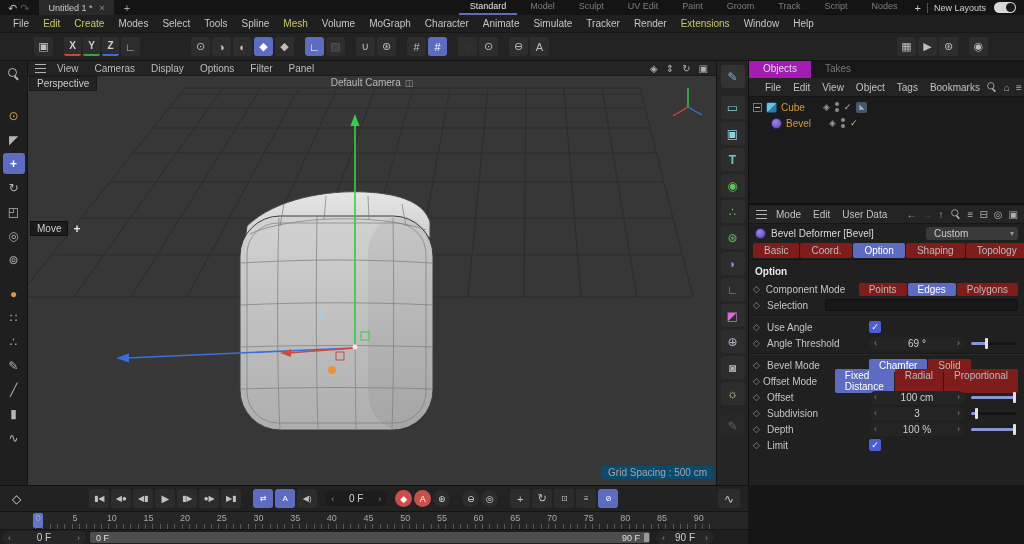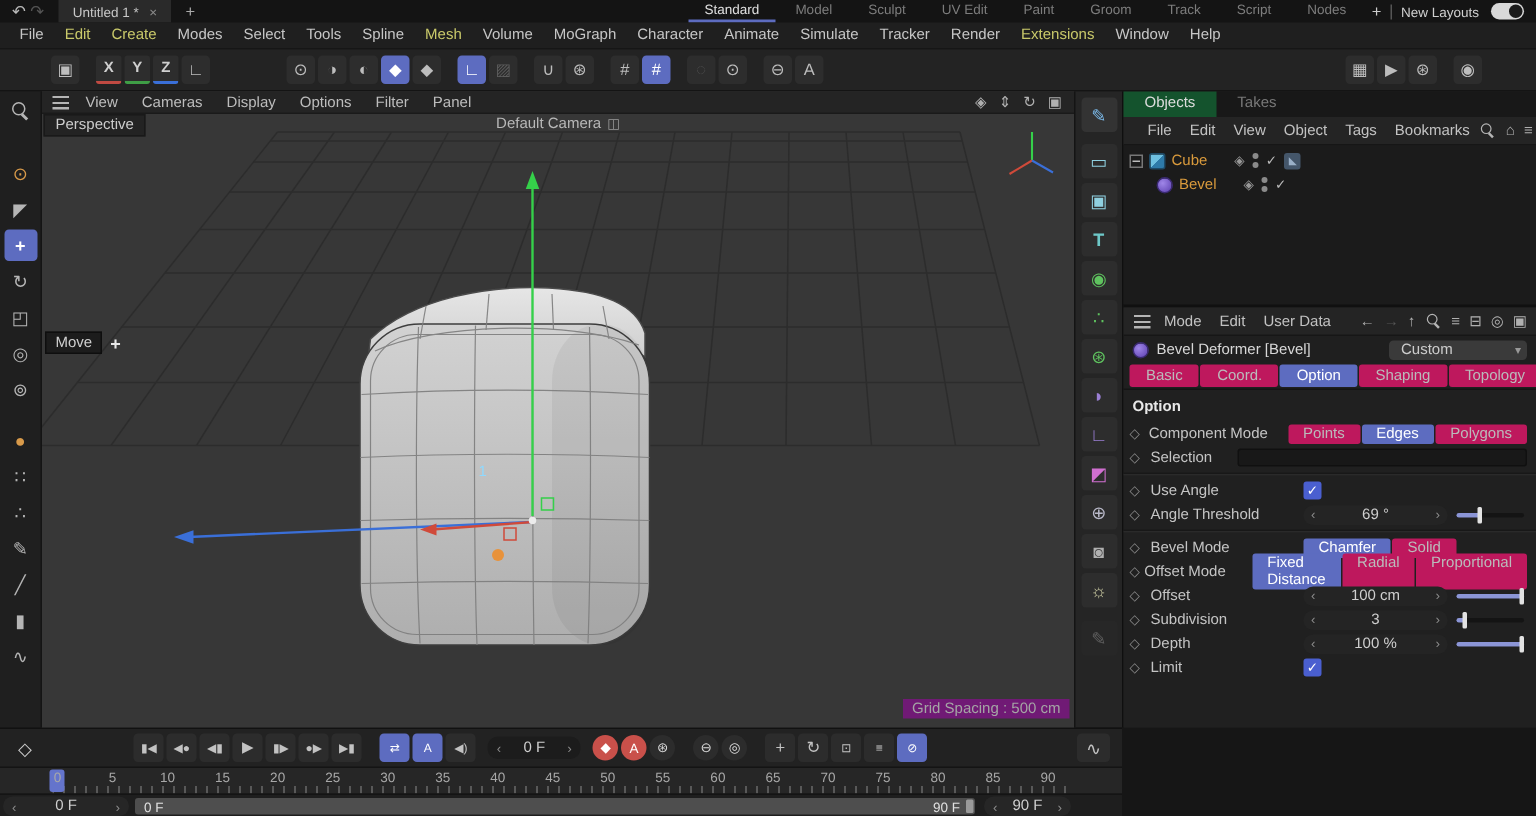--- a/index.html
+++ b/index.html
@@ -54,32 +54,32 @@
   .vp-menu .mitem{padding:0 8px;color:#bdbdbd}
   .burger{width:11px;height:9px;display:inline-block;background:linear-gradient(#b5b5b5 0 1.4px,transparent 1.4px 3.8px,#b5b5b5 3.8px 5.2px,transparent 5.2px 7.6px,#b5b5b5 7.6px 9px);margin:0 3px}
   .vp-right-icons{margin-left:auto;display:flex;gap:8px;margin-right:8px;color:#b0b0b0;font-size:10px}
   .canvas{position:relative;flex:1 1 auto;overflow:hidden}
   .vp-label{position:absolute;left:1px;top:0;background:#232323;border:1px solid #191919;padding:1px 7px;color:#cccccc;z-index:3}
   .vp-camera{position:absolute;left:50%;transform:translateX(-50%);top:1px;color:#b8b8b8;z-index:3;display:flex;gap:4px;align-items:center}
   .vp-camera .cam-ic{color:#9a9a9a;font-size:9px}
   .vp-tooltip{position:absolute;left:2px;top:145px;display:flex;align-items:center;z-index:3}
   .vp-tooltip .tt{background:#1c1c1c;border:1px solid #0e0e0e;padding:1px 6px;color:#cfcfcf}
   .vp-tooltip .cur{color:#e8e8e8;font-size:12px;margin-left:5px;font-weight:bold}
-  .grid-spacing{position:absolute;right:3px;bottom:6px;background:#701a75;padding:1px 6px;color:#a5a5a5;z-index:3}
+  .grid-spacing{position:absolute;right:3px;bottom:6px;background:#0c4a6e;padding:1px 6px;color:#a5a5a5;z-index:3}
 
   .right-tools{width:32px;background:#252525;display:flex;flex-direction:column;align-items:center;padding-top:4px;gap:3px;border-left:1px solid #141414}
   .rtool{width:24px;height:23px;border-radius:3px;background:#2d2d2d;display:flex;align-items:center;justify-content:center;font-size:12px}
   .rtool.first{margin-bottom:5px;background:#333}
   .rtool.dimmed{opacity:.35;margin-top:6px}
 
   
   .right-panel{width:276px;display:flex;flex-direction:column;background:#1c1c1c;border-left:1px solid #0f0f0f}
   .ptabs{height:17px;display:flex;background:#181818;flex:0 0 auto}
   .ptab{padding:2px 14px;color:#787878}
-  .ptab.active{background:#14532d;color:#dddddd}
+  .ptab.active{background:#a21caf;color:#dddddd}
   .pmenu{height:19px;display:flex;align-items:center;background:#242424;border-bottom:1px solid #161616;flex:0 0 auto;padding-left:4px}
   .pmenu .mitem{padding:0 6px;color:#c2c2c2}
   .pmenu-icons{margin-left:auto;display:flex;gap:6px;align-items:center;margin-right:6px;color:#b0b0b0;font-size:10px}
   .pmenu-icons .dimmed{color:#555}
 
   .om-tree{flex:1 1 auto;background:#1b1b1b;padding-top:2px}
   .om-row{height:16px;display:flex;align-items:center;gap:4px;padding-left:4px}
   .om-row.child{padding-left:22px}
   .exp{width:9px;height:9px;border:1px solid #777;position:relative}
   .exp::after{content:"";position:absolute;left:1px;right:1px;top:3px;height:1px;background:#bbb}
@@ -94,21 +94,21 @@
   .chk-gl{color:#b8b8b8;font-size:9px}
   .phong-tag{width:11px;height:11px;background:#44566a;border-radius:2px;color:#9ab0c8;font-size:7px;display:flex;align-items:center;justify-content:center}
   .layers-ic{color:#999;font-size:9px}
 
   .attr-section{flex:0 0 auto;display:flex;flex-direction:column;border-top:2px solid #101010;height:282px}
   .attr-title{height:18px;display:flex;align-items:center;gap:5px;padding:0 6px;background:#1f1f1f;flex:0 0 auto}
   .attr-title .name{color:#d8d8d8}
   .dropdown{margin-left:auto;width:92px;height:13px;background:#3a3a3a;border-radius:3px;display:flex;align-items:center;padding:0 4px 0 8px;color:#cccccc}
   .dropdown .chev{margin-left:auto;color:#999;font-size:8px}
   .param-tabs{height:18px;display:flex;align-items:center;gap:1px;padding:0 4px;background:#1f1f1f;border-bottom:1px solid #141414;flex:0 0 auto}
-  .seg{padding:2px 11px;background:#be185d;border-radius:2px;color:#bbbbbb}
+  .seg{padding:2px 11px;background:#7f1d1d;border-radius:2px;color:#bbbbbb}
   .seg.active{background:#5d6cc0;color:#ffffff}
   .params{flex:1 1 auto;background:#202020;padding-top:3px}
   .section-h{color:#e8e8e8;font-weight:bold;padding:3px 6px 4px}
   .prow{height:16px;display:flex;align-items:center;padding:0 6px 0 4px}
   .pdia{width:14px;color:#8a8a8a;font-size:9px}
   .plabel{width:102px;color:#c4c4c4}
   .segrow{display:flex;gap:1px}
   .segrow .seg{padding:1px 10px}
   .btnrow{display:flex;gap:5px;padding:2px 6px;height:18px}
   .bigbtn{flex:1;background:#3d3d3d;border-radius:8px;color:#cccccc;display:flex;align-items:center;justify-content:center}

